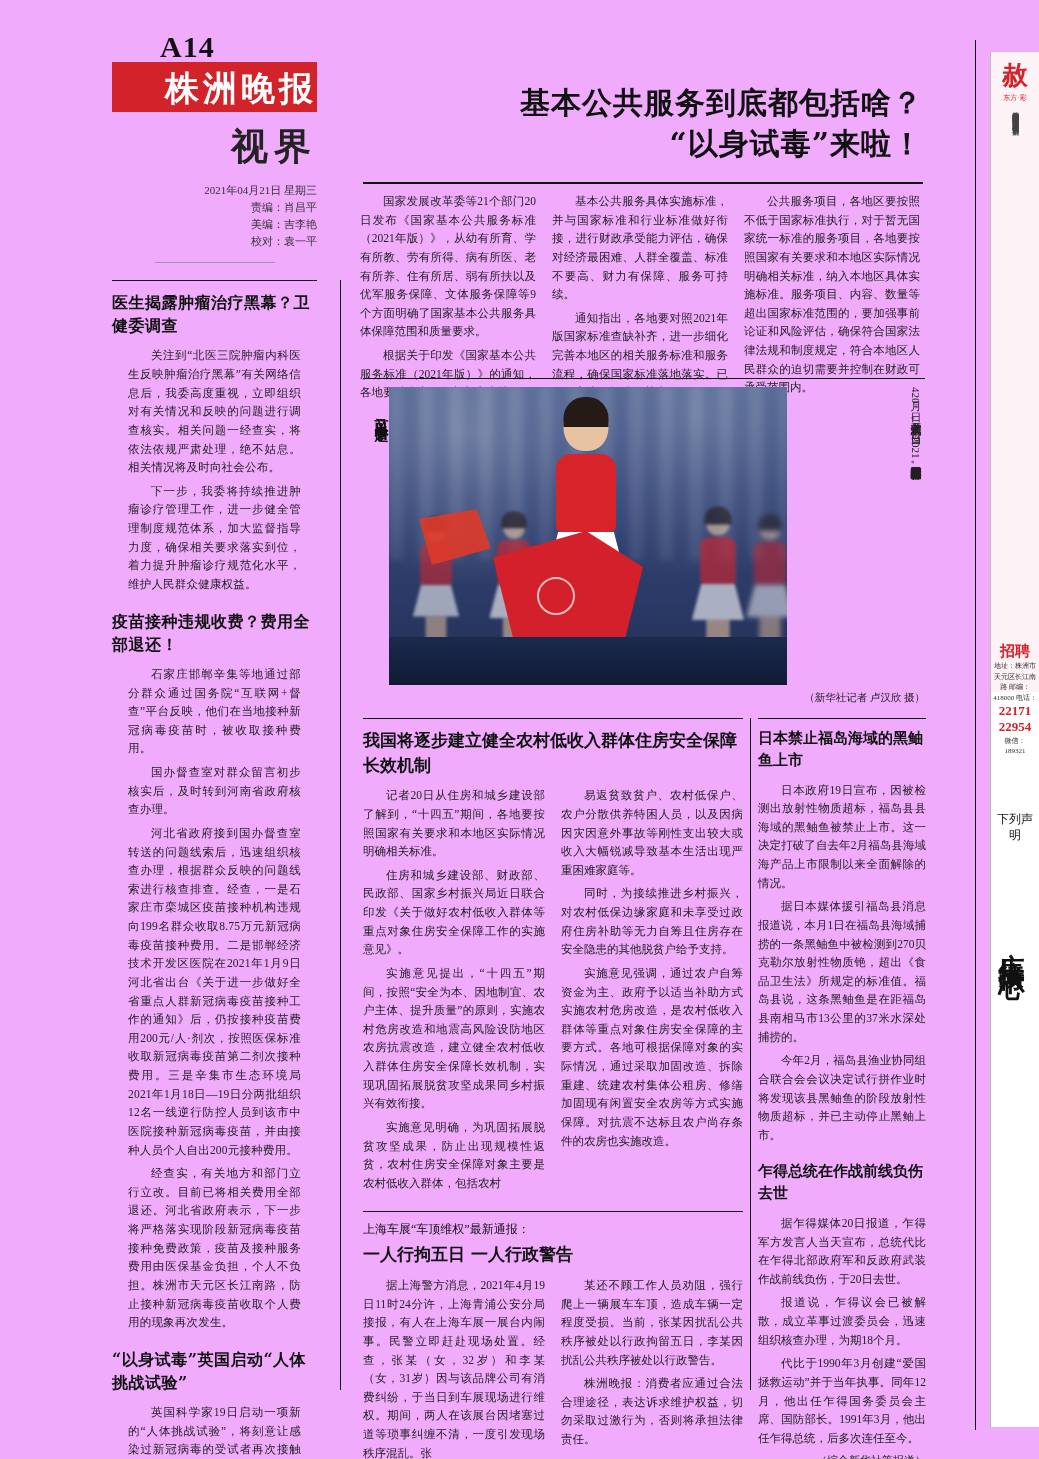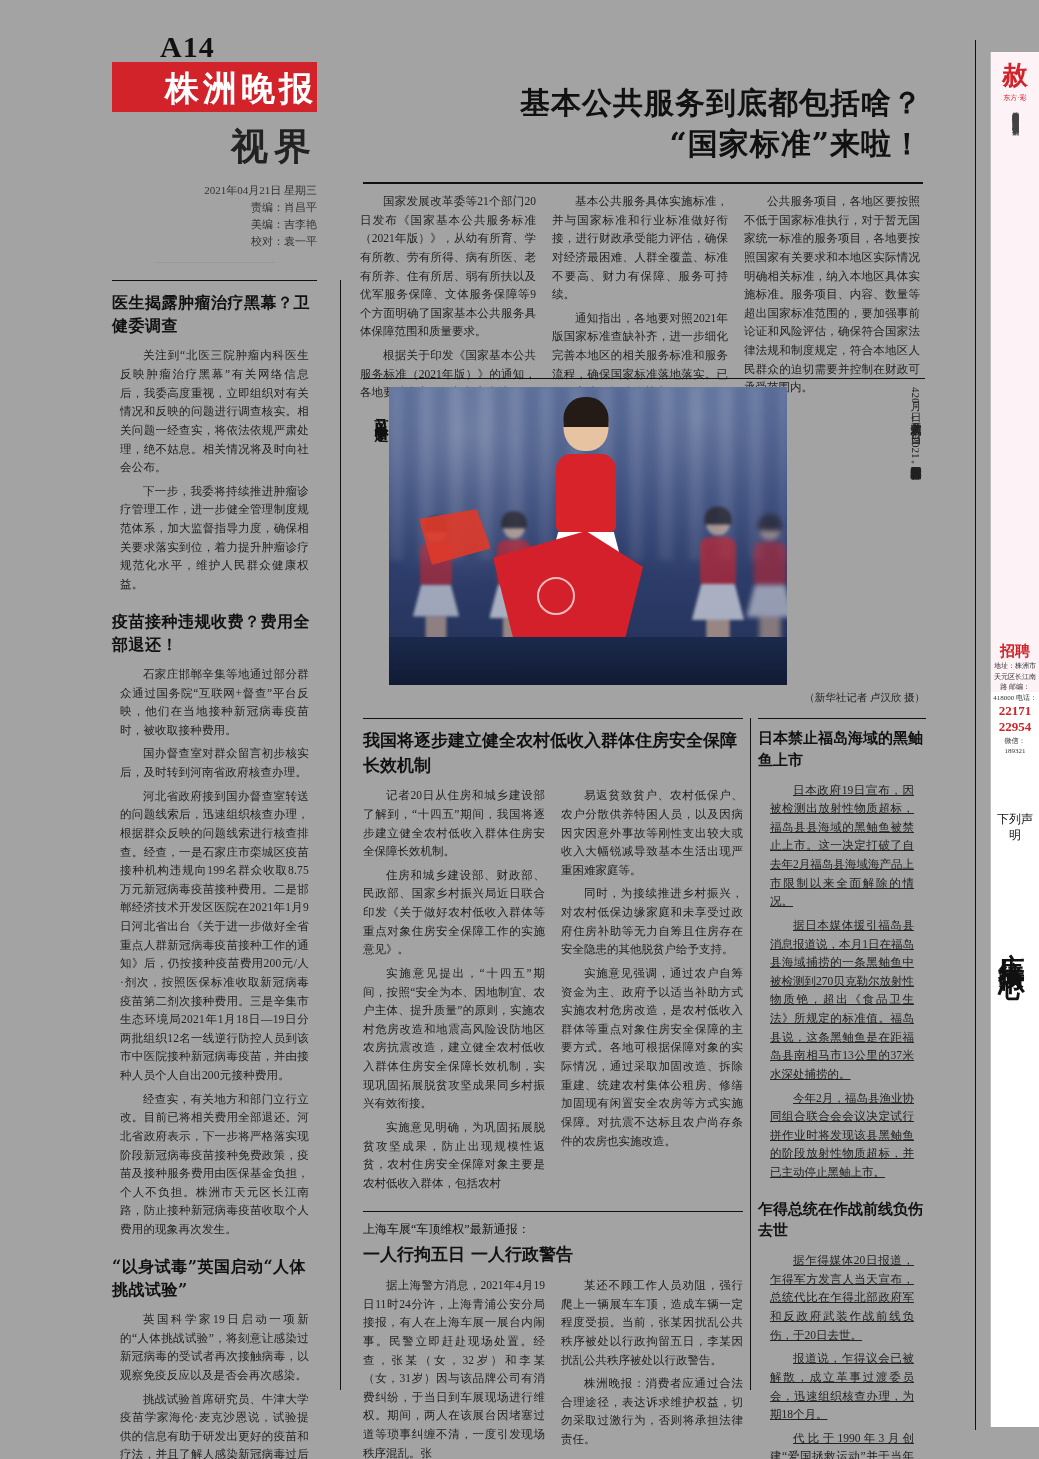--- a/index.html
+++ b/index.html
@@ -1,32 +1,32 @@
 <!DOCTYPE html>
 <html><head>
 <meta charset="utf-8">
 <style>
   html,body{margin:0;padding:0;background:#c8c8c8;}
   body{font-family:"Liberation Serif","DejaVu Serif",serif;}
-  .page{position:relative;width:1039px;height:1459px;background:#a3a3a3;margin:0 auto;overflow:hidden;}
+  .page{position:relative;width:1039px;height:1459px;background:#f0abfc;margin:0 auto;overflow:hidden;}
   .pagenum{position:absolute;left:160px;top:30px;font-size:30px;font-weight:bold;color:#111;letter-spacing:1px;font-family:"Liberation Serif",serif;}
 
   
   .masthead{position:absolute;left:112px;top:62px;width:205px;text-align:right;}
   .logo-box{background:#d2232a;color:#fff;font-size:34px;font-weight:bold;letter-spacing:4px;padding:9px 0 7px;line-height:1;font-family:"DejaVu Serif",serif;}
   .section-name{font-size:37px;font-weight:bold;color:#222;margin-top:10px;letter-spacing:6px;font-family:"DejaVu Serif",serif;}
   .mast-meta{font-size:11px;color:#333;line-height:1.55;margin-top:10px;}
   .mast-rule{width:120px;height:1px;background:#999;margin:12px auto 0;}
 
   
   .col-left{position:absolute;left:112px;top:280px;width:205px;}
   .col-left .hr{height:1px;background:#111;margin:0 0 10px 0;}
   .art-title{font-size:16px;font-weight:bold;color:#111;line-height:1.45;letter-spacing:.5px;margin:0 0 9px;font-family:"DejaVu Serif",serif;}
   .art-body{font-size:11.5px;line-height:1.62;color:#222;text-align:justify;letter-spacing:.2px;}
-  .art-body p{margin:0 8px 5px;text-indent:2em;font-family:Liberation Serif, serif;}
+  .art-body p{margin:0 16px 5px;text-indent:2em;font-family:Liberation Serif, serif;}
   .block{margin-bottom:16px;}
 
   
   .headline{position:absolute;left:363px;top:82px;width:560px;font-size:30px;font-weight:bold;line-height:1.38;color:#111;letter-spacing:1px;font-family:"DejaVu Serif",serif;text-align:right;}
   .head-rule{position:absolute;left:363px;top:182px;width:560px;height:2px;background:#111;}
 
   .lead-cols{position:absolute;left:360px;top:192px;width:562px;display:flex;gap:16px;}
   .lead-cols .c{width:176px;font-size:11.5px;line-height:1.62;text-align:justify;color:#222;}
   .lead-cols p{margin:0 0 5px;text-indent:2em;}
 
@@ -65,21 +65,21 @@
 
   
   .mid-sec{position:absolute;left:363px;top:718px;width:380px;}
   .right-sec{position:absolute;left:758px;top:718px;width:168px;}
   .secrule{height:1px;background:#111;margin-bottom:9px;}
   .sec-title{font-size:17px;font-weight:bold;line-height:1.45;color:#111;margin-bottom:9px;font-family:"DejaVu Serif",serif;}
   .two-col{display:flex;gap:16px;}
   .two-col .c{width:182px;font-size:11.5px;line-height:1.62;text-align:justify;color:#222;}
   .two-col p{margin:0 0 5px;text-indent:2em;}
   .right-sec .body{font-size:11.5px;line-height:1.62;text-align:justify;color:#222;}
-  .right-sec .body p{margin:0 12px 5px;text-indent:2em;text-decoration:underline;}
+  .right-sec .body p{margin:0 0 5px;text-indent:2em;}
   .sec-title.sm{font-size:15px;}
   .kicker{font-size:12px;color:#111;margin-bottom:4px;}
   .credit-line{font-size:11px;text-align:right;color:#222;margin-top:6px;}
 
   
   .adcol{position:absolute;left:990px;top:52px;width:48px;height:1375px;background:#fff;border-left:1px solid #bbb;overflow:hidden;}
   .ad-red{position:absolute;left:0;top:0;width:48px;height:640px;background:#fdf2f6;}
   .ad-head{font-size:26px;font-weight:bold;color:#d2232a;text-align:center;padding-top:6px;font-family:"DejaVu Serif",serif;}
   .ad-vtext{writing-mode:vertical-rl;font-size:7px;line-height:1.5;color:#444;height:330px;margin:4px auto 0;}
   .ad-recruit{position:absolute;left:2px;top:590px;width:44px;text-align:center;}
@@ -142,21 +142,21 @@
       </div>
     </div>
   </div>
 
   <div class="vline" style="left:340px;top:280px;height:1110px;background:#111;"></div>
   <div class="vline" style="left:750px;top:718px;height:672px;background:#111;"></div>
   <div class="vline" style="left:975px;top:40px;height:1390px;background:#111;"></div>
 
   <div class="headline">
     <div>基本公共服务到底都包括啥？</div>
-    <div>“国家标准”来啦！</div>
+    <div>“以身试毒”来啦！</div>
   </div>
   <div class="head-rule"></div>
 
   <div class="lead-cols">
     <div class="c">
       <p>国家发展改革委等21个部门20日发布《国家基本公共服务标准（2021年版）》，从幼有所育、学有所教、劳有所得、病有所医、老有所养、住有所居、弱有所扶以及优军服务保障、文体服务保障等9个方面明确了国家基本公共服务具体保障范围和质量要求。</p>
       <p>根据关于印发《国家基本公共服务标准（2021年版）》的通知，各地要结合实际抓紧制定本地区</p>
     </div>
     <div class="c">
       <p>基本公共服务具体实施标准，并与国家标准和行业标准做好衔接，进行财政承受能力评估，确保对经济最困难、人群全覆盖、标准不要高、财力有保障、服务可持续。</p>
@@ -228,21 +228,21 @@
       <div class="photo-caption">4月20日，演员在开幕式上表演。当日，2021赛季中国足球协会超级联赛开幕式在广州天河体育中心举行新闻发布。</div>
     </div>
     <div class="photo-credit">（新华社记者 卢汉欣 摄）</div>
   </div>
 
   <div class="mid-sec">
     <div class="secrule"></div>
     <div class="sec-title">我国将逐步建立健全农村低收入群体住房安全保障长效机制</div>
     <div class="two-col">
       <div class="c">
-        <p>记者20日从住房和城乡建设部了解到，“十四五”期间，我国将逐步建立健全农村低收入群体住房安全保障长效机制。</p>
+        <p>记者20日从住房和城乡建设部了解到，“十四五”期间，各地要按照国家有关要求和本地区实际情况明确相关标准。</p>
         <p>住房和城乡建设部、财政部、民政部、国家乡村振兴局近日联合印发《关于做好农村低收入群体等重点对象住房安全保障工作的实施意见》。</p>
         <p>实施意见提出，“十四五”期间，按照“安全为本、因地制宜、农户主体、提升质量”的原则，实施农村危房改造和地震高风险设防地区农房抗震改造，建立健全农村低收入群体住房安全保障长效机制，实现巩固拓展脱贫攻坚成果同乡村振兴有效衔接。</p>
         <p>实施意见明确，为巩固拓展脱贫攻坚成果，防止出现规模性返贫，农村住房安全保障对象主要是农村低收入群体，包括农村</p>
       </div>
       <div class="c">
         <p>易返贫致贫户、农村低保户、农户分散供养特困人员，以及因病因灾因意外事故等刚性支出较大或收入大幅锐减导致基本生活出现严重困难家庭等。</p>
         <p>同时，为接续推进乡村振兴，对农村低保边缘家庭和未享受过政府住房补助等无力自筹且住房存在安全隐患的其他脱贫户给予支持。</p>
         <p>实施意见强调，通过农户自筹资金为主、政府予以适当补助方式实施农村危房改造，是农村低收入群体等重点对象住房安全保障的主要方式。各地可根据保障对象的实际情况，通过采取加固改造、拆除重建、统建农村集体公租房、修缮加固现有闲置安全农房等方式实施保障。对抗震不达标且农户尚存条件的农房也实施改造。</p>
       </div>
     </div>

